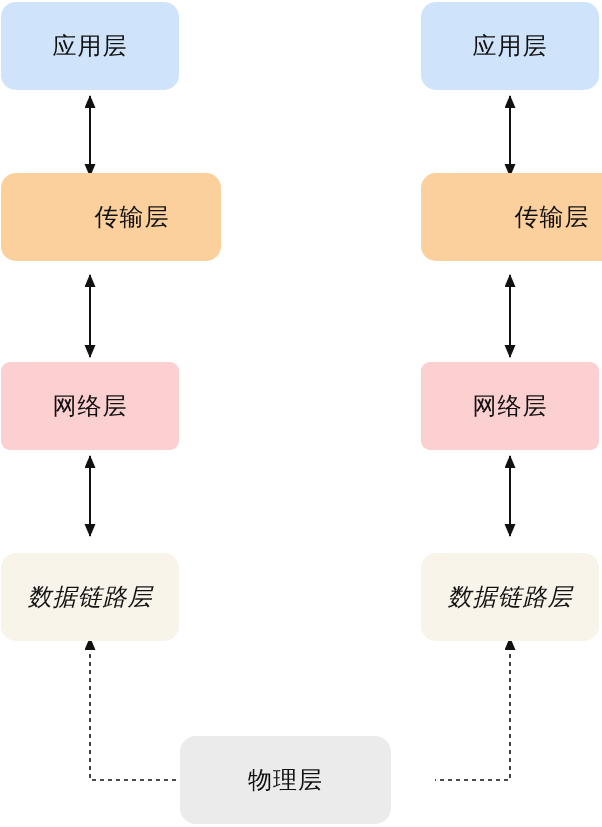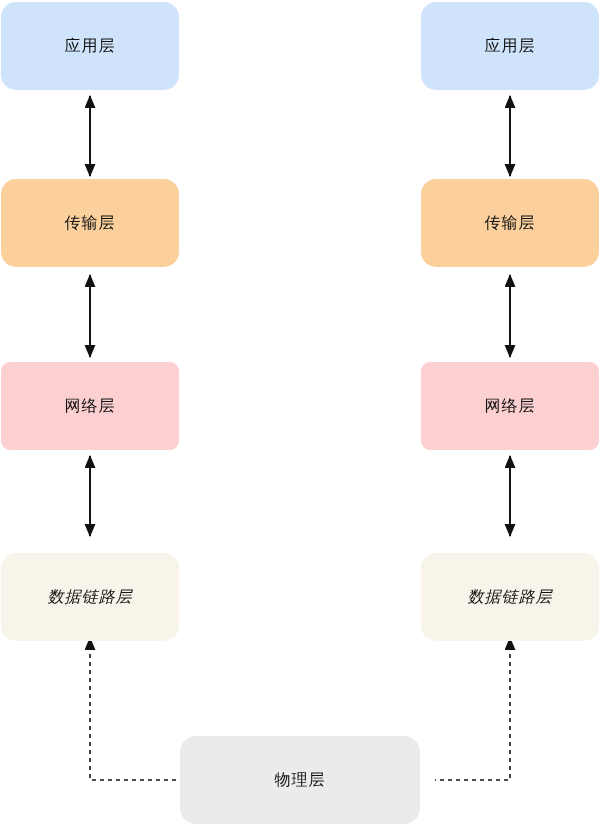--- a/index.html
+++ b/index.html
@@ -24,40 +24,40 @@
   }
   .box {
     position: absolute;
     height: 88px;
     border-radius: 15px;
     display: flex;
     align-items: center;
     justify-content: center;
   }
   .box .label {
-    font-size: 16px;
+    font-size: 24px;
     font-weight: 500;
     color: #111111;
     letter-spacing: 1px;
     white-space: nowrap;
   }
   .col-left  { left: 1px;   width: 178px; }
   .col-right { left: 421px; width: 178px; }
   .row-0 { top: 2px; }
-  .row-1 { top: 179px; }
+  .row-1 { top: 173px; padding-left: 42px; }
   .row-2 { top: 362px; border-radius: 9px; }
   .row-3 { top: 553px; font-style: italic; }
   .fill-app       { background: #cfe3fa; }
   .fill-transport { background: #fbd09c; }
   .fill-network   { background: #fccfd0; }
   .fill-datalink  { background: #f8f4e9; }
   .physical-box {
     left: 180px;
     top: 736px;
-    width: 240px;
+    width: 211px;
     background: #ebebeb;
     border-radius: 16px;
   }
 </style>
 </head>
 <body>
 
 <div class="canvas">
 
   <svg class="arrows-layer" width="602" height="827" viewBox="0 0 602 827" xmlns="http://www.w3.org/2000/svg">

